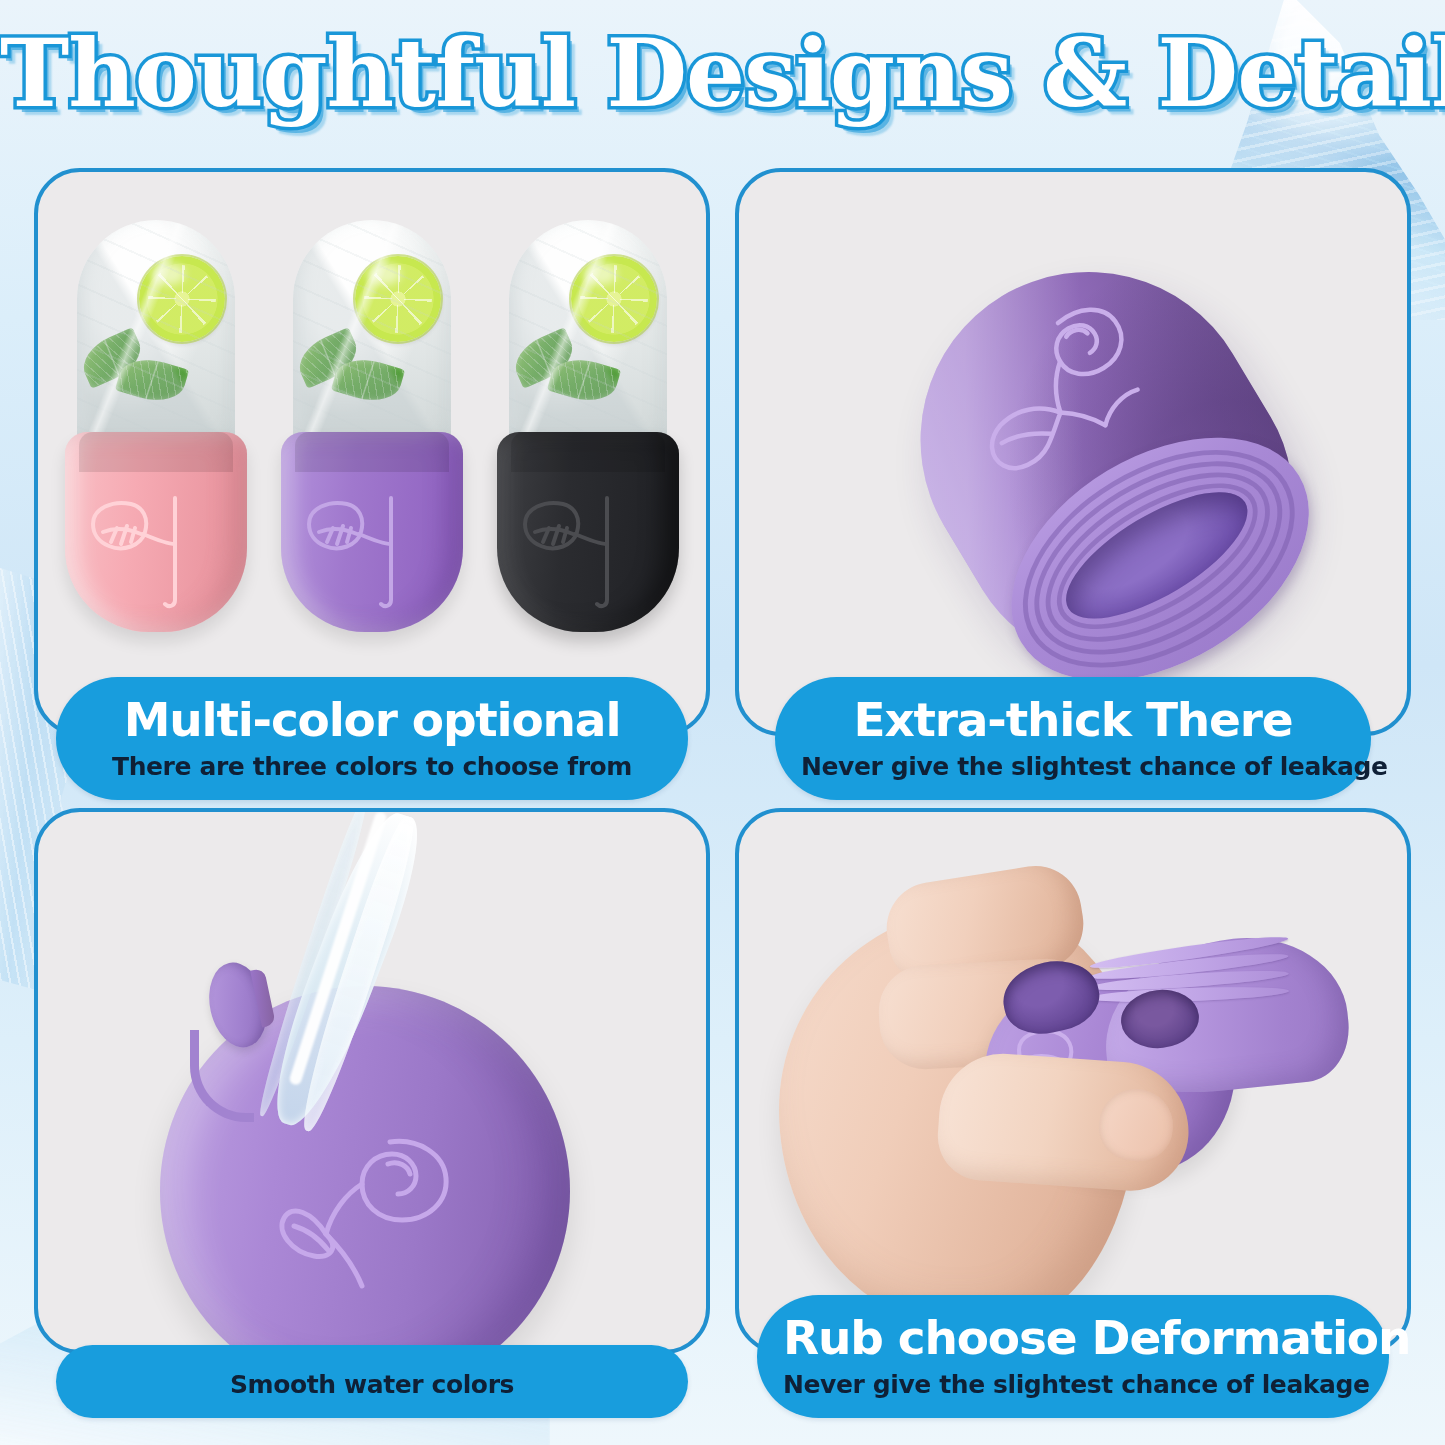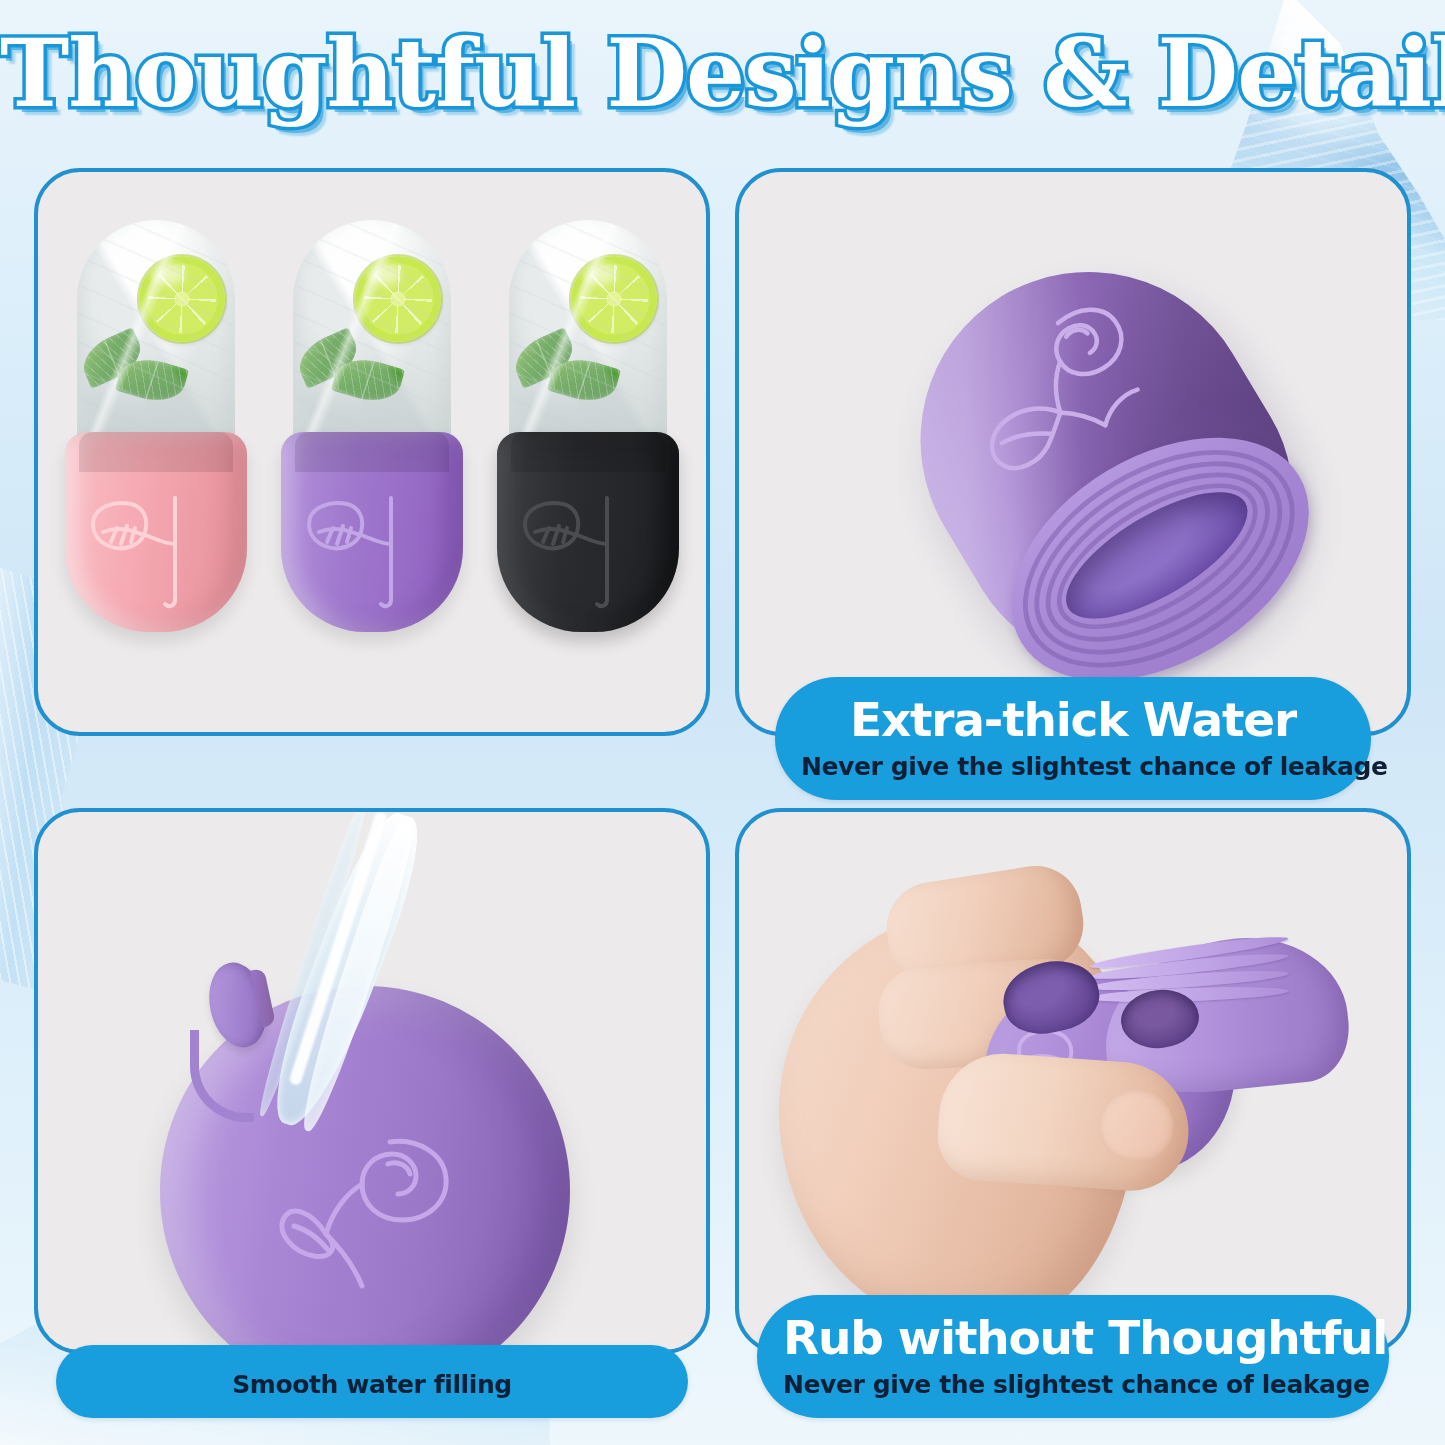--- a/index.html
+++ b/index.html
@@ -571,20 +571,24 @@
                     <path d="M92 10 L92 112 C92 118 86 120 82 116"></path>
                   </svg>
                 </div>
               </div>
             </div>
 
           </div>
         </div>
       </div>
 
+      <div class="pill">
+        <div class="pill-title">Multi-color optional</div>
+        <div class="pill-sub">There are three colors to choose from</div>
+      </div>
     </div>
 
     <div class="cell">
       <div class="panel">
         <div class="panel-inner cup-stage">
           <div class="cup">
             <div class="cup-body"></div>
             <div class="cup-rose">
               <svg viewBox="0 0 228 178" fill="none" stroke-width="4.5" stroke-linecap="round" stroke-linejoin="round">
                 <path d="M150 18 C176 14 198 26 200 46 C202 66 186 80 166 80 C146 80 132 68 132 52 C132 38 142 28 156 28 C168 28 176 36 176 46 C176 54 170 60 162 60"></path>
@@ -601,21 +605,21 @@
               <div class="ring r2"></div>
               <div class="ring r3"></div>
               <div class="ring r4"></div>
               <div class="cup-inner"></div>
             </div>
           </div>
         </div>
       </div>
 
       <div class="pill narrow">
-        <div class="pill-title">Extra-thick Water</div>
+        <div class="pill-title">Extra-thick There</div>
         <div class="pill-sub">Never give the slightest chance of leakage</div>
       </div>
     </div>
 
     <div class="cell">
       <div class="panel">
         <div class="panel-inner inlet-stage">
           <div class="water">
             <div class="strand s3"></div>
             <div class="strand s1"></div>
@@ -633,21 +637,21 @@
                 <path d="M58 126 C44 104 24 96 16 110 C8 124 24 144 46 148 C62 151 72 140 58 126 Z"></path>
                 <path d="M26 118 C40 122 52 132 60 142"></path>
                 <path d="M58 126 C72 140 86 158 94 178"></path>
               </svg>
             </div>
           </div>
         </div>
       </div>
 
       <div class="pill">
-        <div class="pill-sub">Smooth water filling</div>
+        <div class="pill-sub">Smooth water colors</div>
       </div>
     </div>
 
     <div class="cell">
       <div class="panel">
         <div class="panel-inner hand-stage">
           <div class="palm"></div>
           <div class="finger f1"></div>
           <div class="finger f2"></div>
 
@@ -673,19 +677,19 @@
             </div>
           </div>
 
           <div class="thumb">
             <div class="thumbnail"></div>
           </div>
         </div>
       </div>
 
       <div class="pill">
-        <div class="pill-title">Rub without Thoughtful</div>
+        <div class="pill-title">Rub choose Deformation</div>
         <div class="pill-sub">Never give the slightest chance of leakage</div>
       </div>
     </div>
 
   </div>
 </div>
 
 </body></html>

